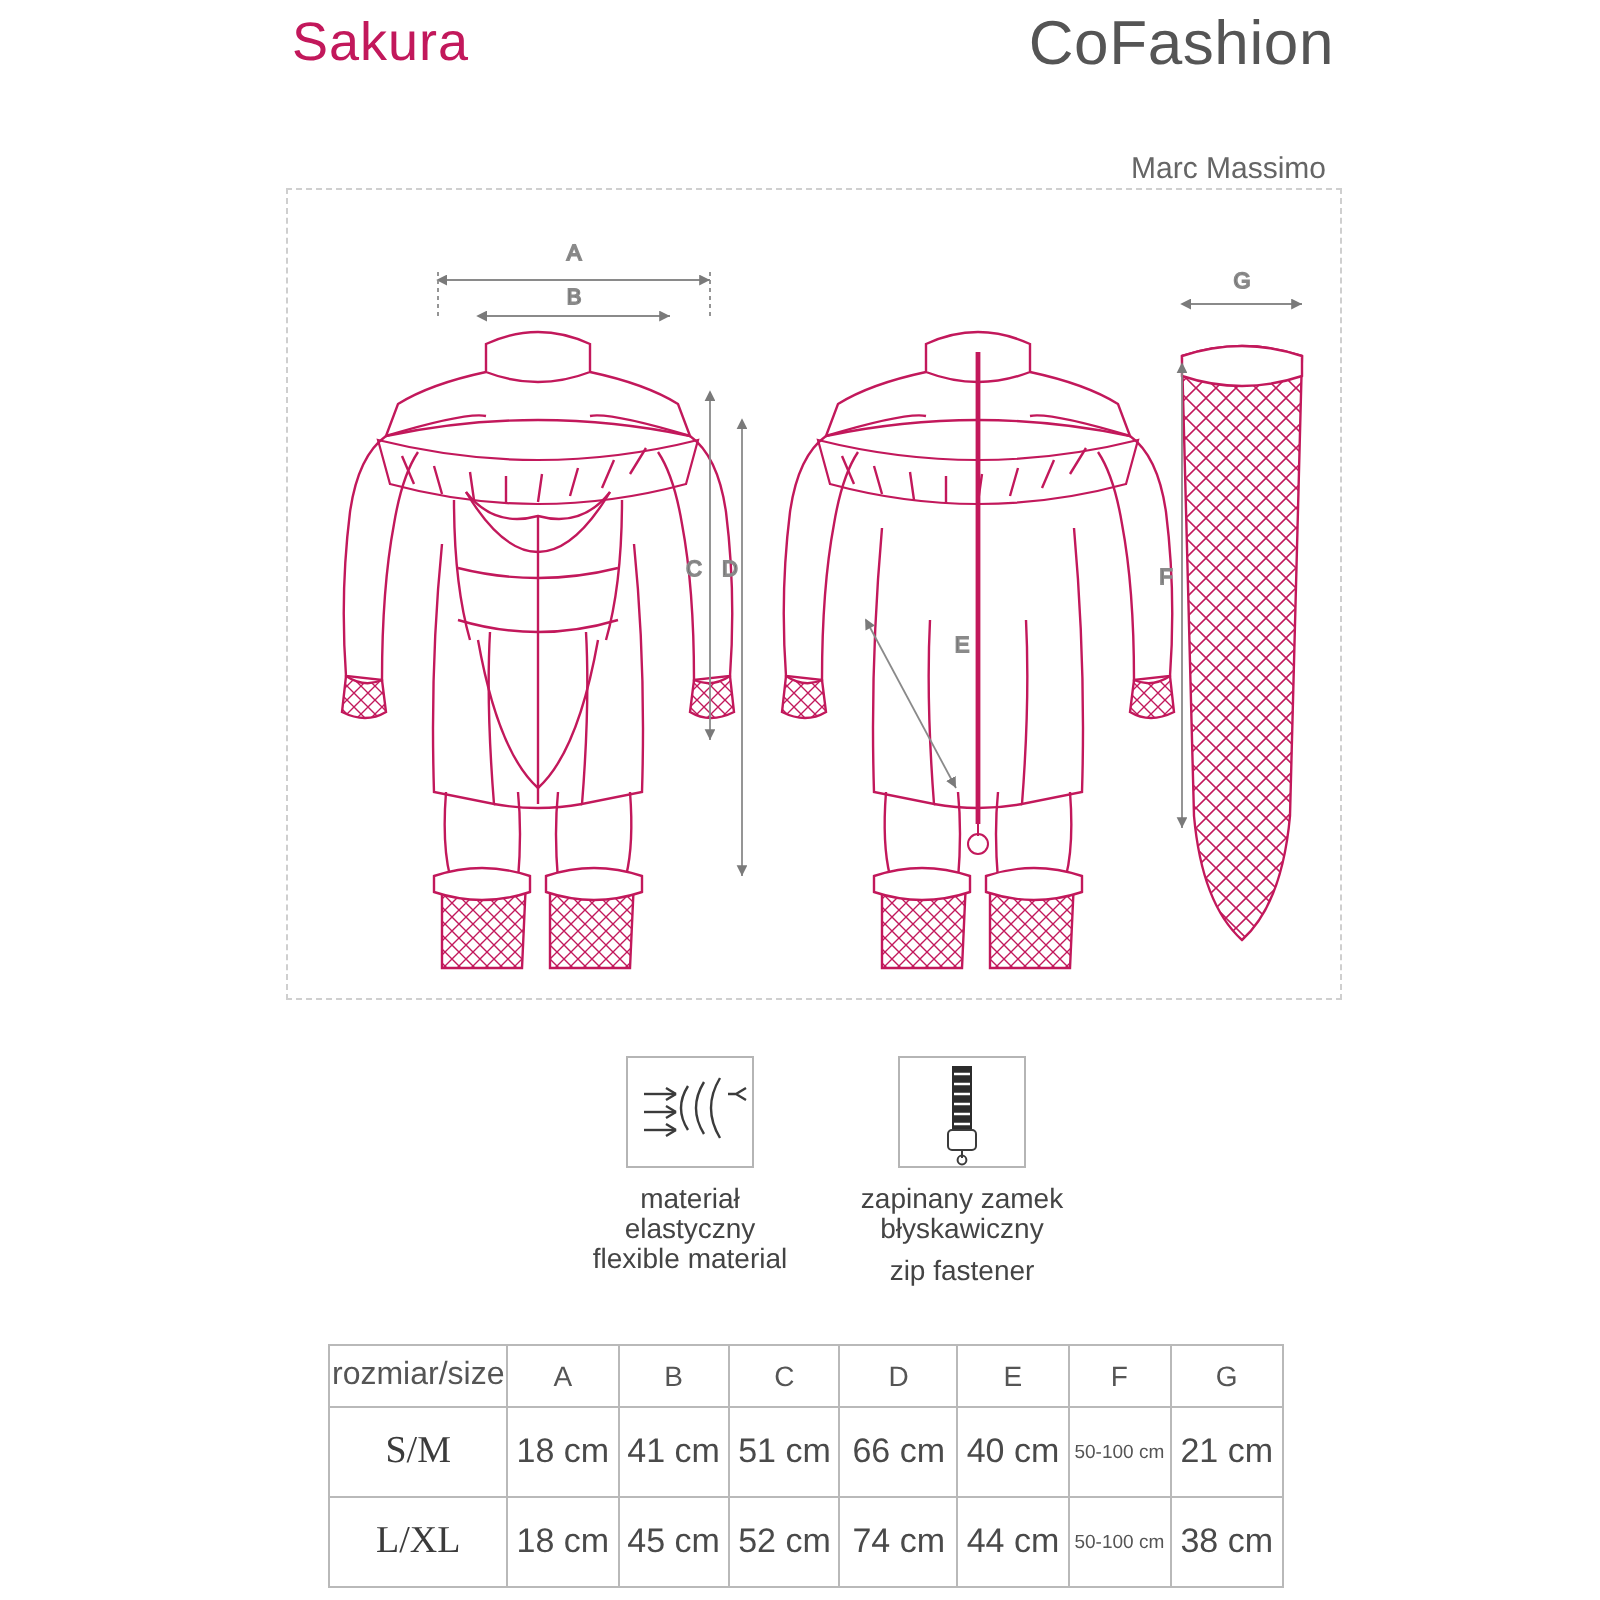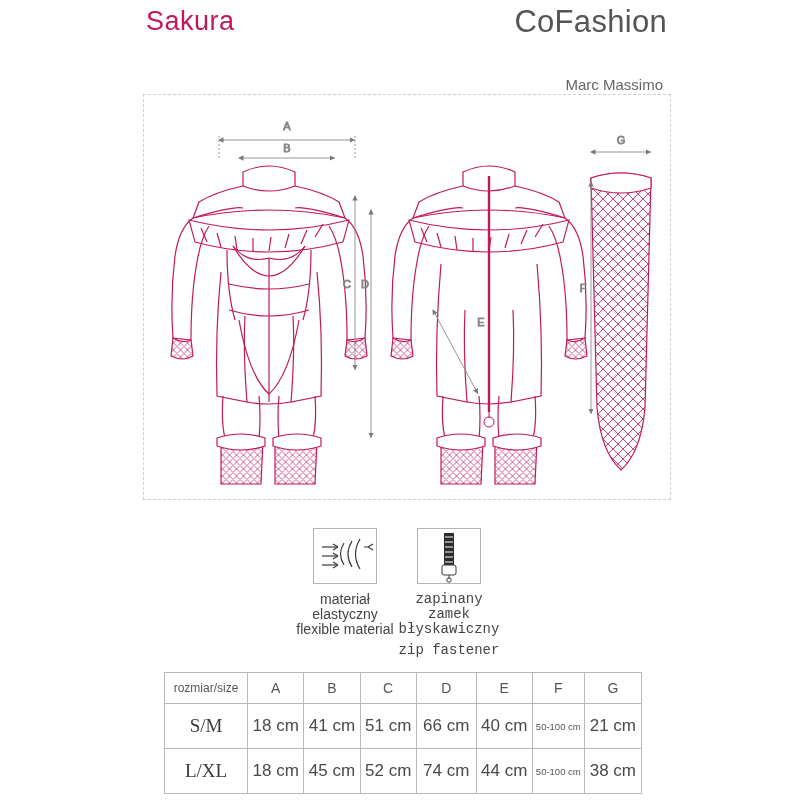--- a/index.html
+++ b/index.html
@@ -71,21 +71,21 @@
     top: 528px;
     width: 230px;
     height: 110px;
   }
   .icon-block {
     position: absolute;
     text-align: center;
     width: 110px;
   }
   .icon-block.elastic { left: 0px; }
-  .icon-block.zip { left: 104px; font-family: Liberation Mono, monospace; }
+  .icon-block.zip { left: 136px; }
   .icon-box {
     width: 64px;
     height: 56px;
     border: 1px solid #b5b5b5;
     margin: 0 auto;
     box-sizing: border-box;
     position: relative;
     background: #fff;
   }
   .icon-cap {
@@ -108,21 +108,21 @@
     text-align: center;
     font-weight: normal;
     color: #4a4a4a;
   }
   .size-table thead td {
     height: 28px;
     font-size: 14px;
     color: #555;
   }
   .size-table thead td.hdr-label {
-    font-size: 12px;
+    font-size: 16px;
     width: 82px;
   }
   .size-table tbody td {
     height: 42px;
     font-size: 17px;
   }
   .size-table tbody td.row-label {
     font-size: 19px;
     color: #3b3b3b;
     font-family: Liberation Serif, serif;

